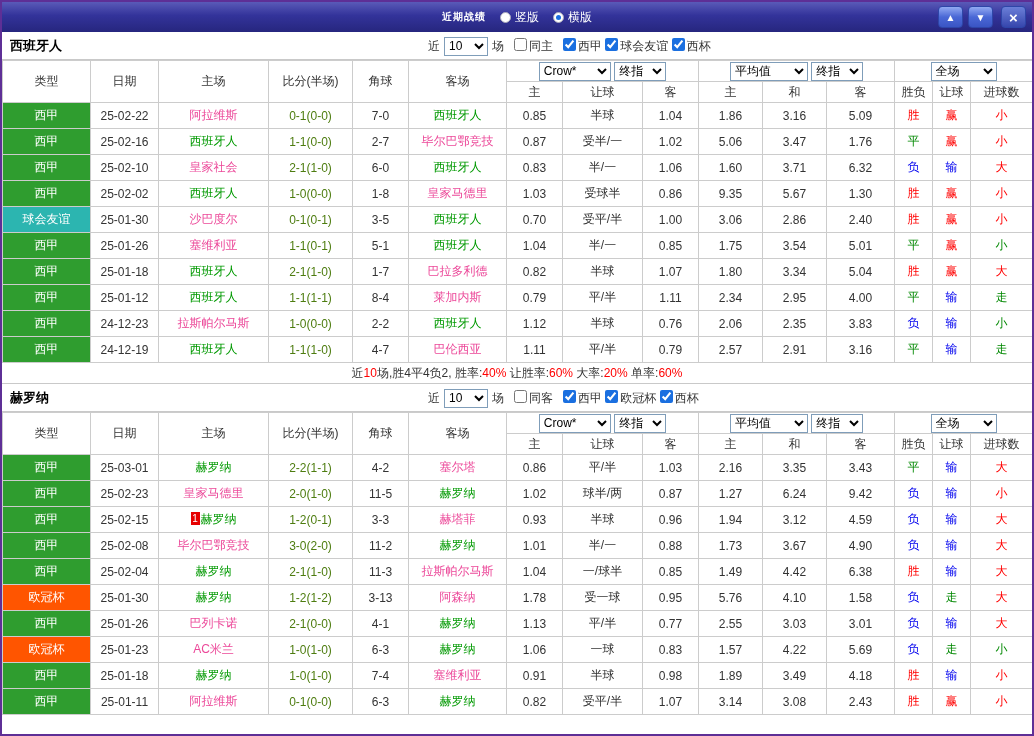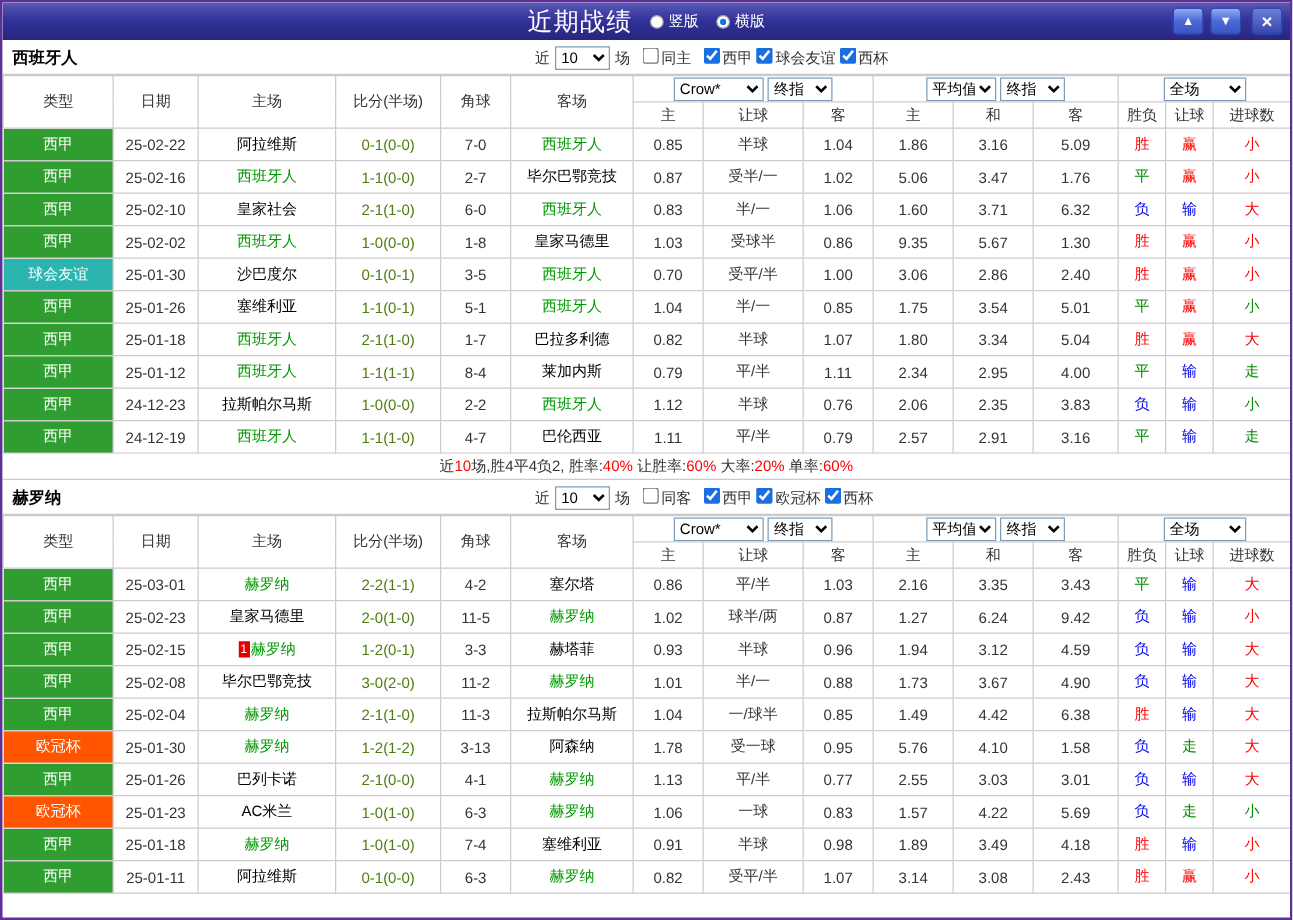--- a/index.html
+++ b/index.html
@@ -1,51 +1,51 @@
 <!DOCTYPE html>
 <html><head>
 <meta charset="utf-8">
 <style>
   *{margin:0;padding:0;box-sizing:border-box}
   body{width:1034px;font-family:"Liberation Sans","DejaVu Sans",sans-serif;font-size:12px;color:#333;background:#fff}
   .page{width:1034px;height:736px;border:2px solid #5e2f96;overflow:hidden;background:#fff}
   
   .titlebar{height:30px;background:linear-gradient(180deg,#5a5ab8 0%,#33339a 45%,#26267e 100%);position:relative;display:flex;align-items:center}
   .title-center{display:flex;align-items:center;gap:14px;margin:0 auto}
-  .title{color:#fff;font-weight:normal;font-size:20px;letter-spacing:1px}
+  .title{color:#fff;font-weight:bold;font-size:10px;letter-spacing:1px}
   .radio-opt{display:flex;align-items:center;gap:4px;color:#fff;font-size:12px;cursor:pointer}
   .radio-circle{width:11px;height:11px;border-radius:50%;background:#fff;border:1px solid #aab;position:relative;display:inline-block}
   .radio-circle.sel::after{content:"";position:absolute;left:2px;top:2px;width:5px;height:5px;border-radius:50%;background:#1a6fe0}
   .win-buttons{position:absolute;right:6px;top:4px;display:flex;gap:5px}
   .win-btn{width:25px;height:22px;border-radius:4px;background:linear-gradient(180deg,#93aaf2 0%,#4a68d6 50%,#3a55c4 100%);border:1px solid #2e46a8;color:#fff;display:flex;align-items:center;justify-content:center;font-size:10px;cursor:pointer}
   .win-btn.close{font-size:15px;font-weight:bold;background:linear-gradient(180deg,#6b7fd8,#3646ad);margin-left:3px}
   
   .section-bar{height:28px;position:relative;display:flex;align-items:center;background:#fff;border-bottom:1px solid #c9c9c9}
   .team-name{font-weight:bold;font-size:13px;color:#000;padding-left:8px}
   .filters{position:absolute;left:426px;top:0;height:28px;display:flex;align-items:center;gap:4px;white-space:nowrap}
   select{font-size:12px;height:19px;border:1px solid #7f9db9;background:#fff;color:#000}
   .near-select{width:44px}
   .company-select{width:72px}
   .final-select{width:52px}
-  .avg-select{width:56px}
+  .avg-select{width:78px}
   .scope-select{width:66px}
   input[type=checkbox]{width:13px;height:13px;accent-color:#1a6fe0;margin:0 2px 0 0;vertical-align:-2px}
   .cb{display:inline-flex;color:#333}
   .cb.first{margin-left:6px;margin-right:6px}
   
   table{width:1030px;table-layout:fixed;border-collapse:collapse}
   th,td{border:1px solid #ccc;text-align:center;white-space:nowrap;overflow:hidden;font-weight:400}
   thead tr{height:21px}
   thead th{font-size:12px;color:#333;background:#fff;padding:0 1px}
   tbody td{height:26px;font-size:12px;color:#333}
   td.type{color:#fff}
   td.type.c-laliga{background:#2f9d2f}
   td.type.c-friendly{background:#2cb5b0}
   td.type.c-ucl{background:#ff5500}
-  .tname{color:#000000}
+  .tname{color:#ec4899}
   .tname.c-focal{color:#090}
   td.score{color:#4d7c0f}
   td.res.c-red{color:#f00}
   td.res.c-green{color:#080}
   td.res.c-blue{color:#00e}
   .badge{display:inline-block;background:#e60000;color:#fff;font-size:10px;line-height:13px;min-width:9px;padding:0 1px;margin-right:1px;vertical-align:1px}
   .badge:empty{display:none}
   .footer{height:21px;line-height:20px;text-align:center;border-bottom:1px solid #c9c9c9;font-size:12px;background:#fff}
   .footer .c-k{color:#333}
   .footer .c-r{color:#f00}

